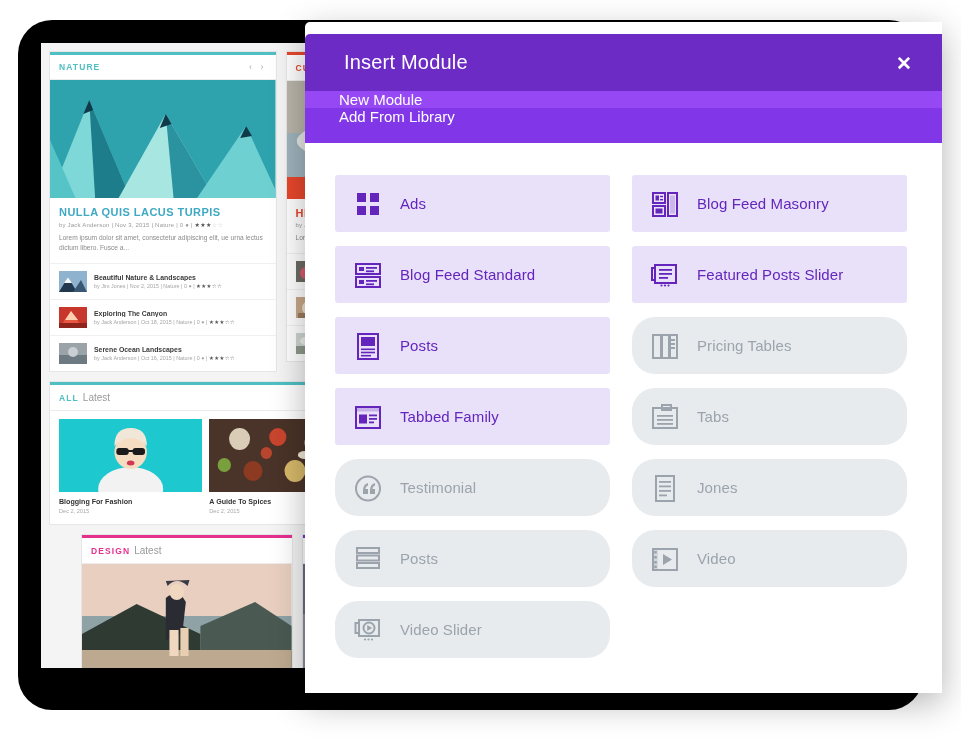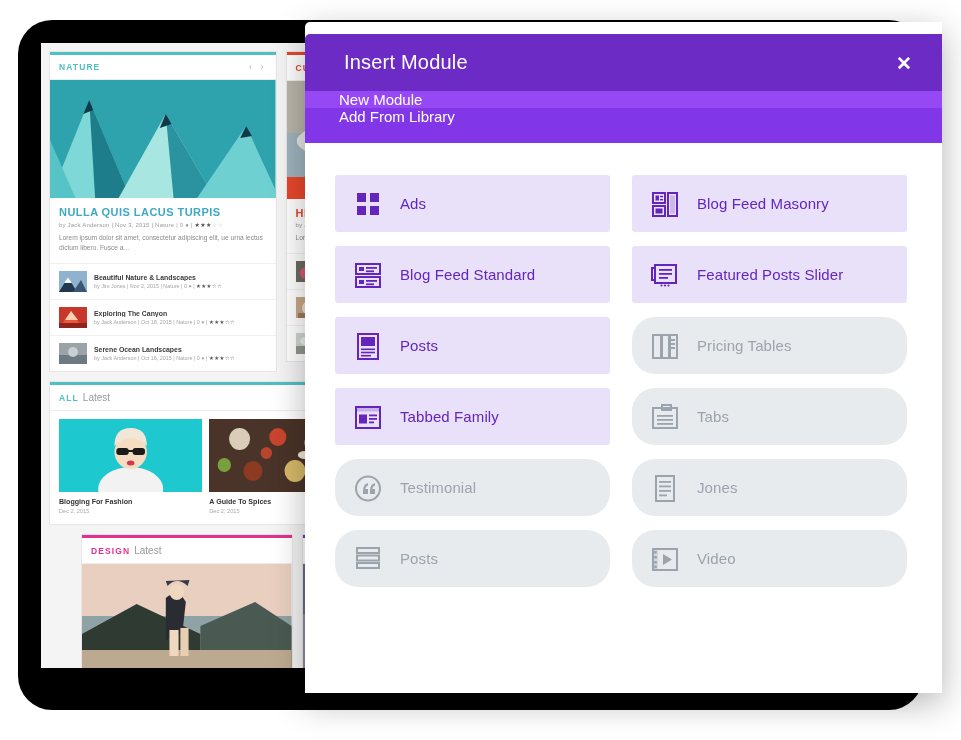--- a/index.html
+++ b/index.html
@@ -503,16 +503,30 @@
                 <rect x="3" y="5" width="5" height="21" fill="#9ba4ad" opacity=".25"></rect>
                 <rect x="4.2" y="7" width="2.6" height="2.6" fill="#9ba4ad"></rect>
                 <rect x="4.2" y="12" width="2.6" height="2.6" fill="#9ba4ad"></rect>
                 <rect x="4.2" y="17" width="2.6" height="2.6" fill="#9ba4ad"></rect>
                 <rect x="4.2" y="21.5" width="2.6" height="2.6" fill="#9ba4ad"></rect>
                 <polygon points="13,10 22,15.5 13,21" fill="#9ba4ad"></polygon>
               </svg>
             </span>
             <span class="mlabel">Video</span>
           </div>
+          <div class="mitem off">
+            <span class="mic">
+              <svg viewBox="0 0 30 30" width="30" height="30">
+                <rect x="6" y="5" width="20" height="16" stroke="#9ba4ad" fill="none" stroke-width="2"></rect>
+                <rect x="2.5" y="8" width="3.5" height="10" stroke="#9ba4ad" fill="none" stroke-width="2"></rect>
+                <circle cx="16" cy="13" r="5.5" stroke="#9ba4ad" fill="none" stroke-width="2"></circle>
+                <polygon points="14.2,10 19.2,13 14.2,16" fill="#9ba4ad"></polygon>
+                <circle cx="12" cy="24.5" r="1.1" fill="#9ba4ad"></circle>
+                <circle cx="15.5" cy="24.5" r="1.1" fill="#9ba4ad"></circle>
+                <circle cx="19" cy="24.5" r="1.1" fill="#9ba4ad"></circle>
+              </svg>
+            </span>
+            <span class="mlabel">Video Slider</span>
+          </div>
         </div>
     </div>
   </div>
 </div>
 
 </body></html>

